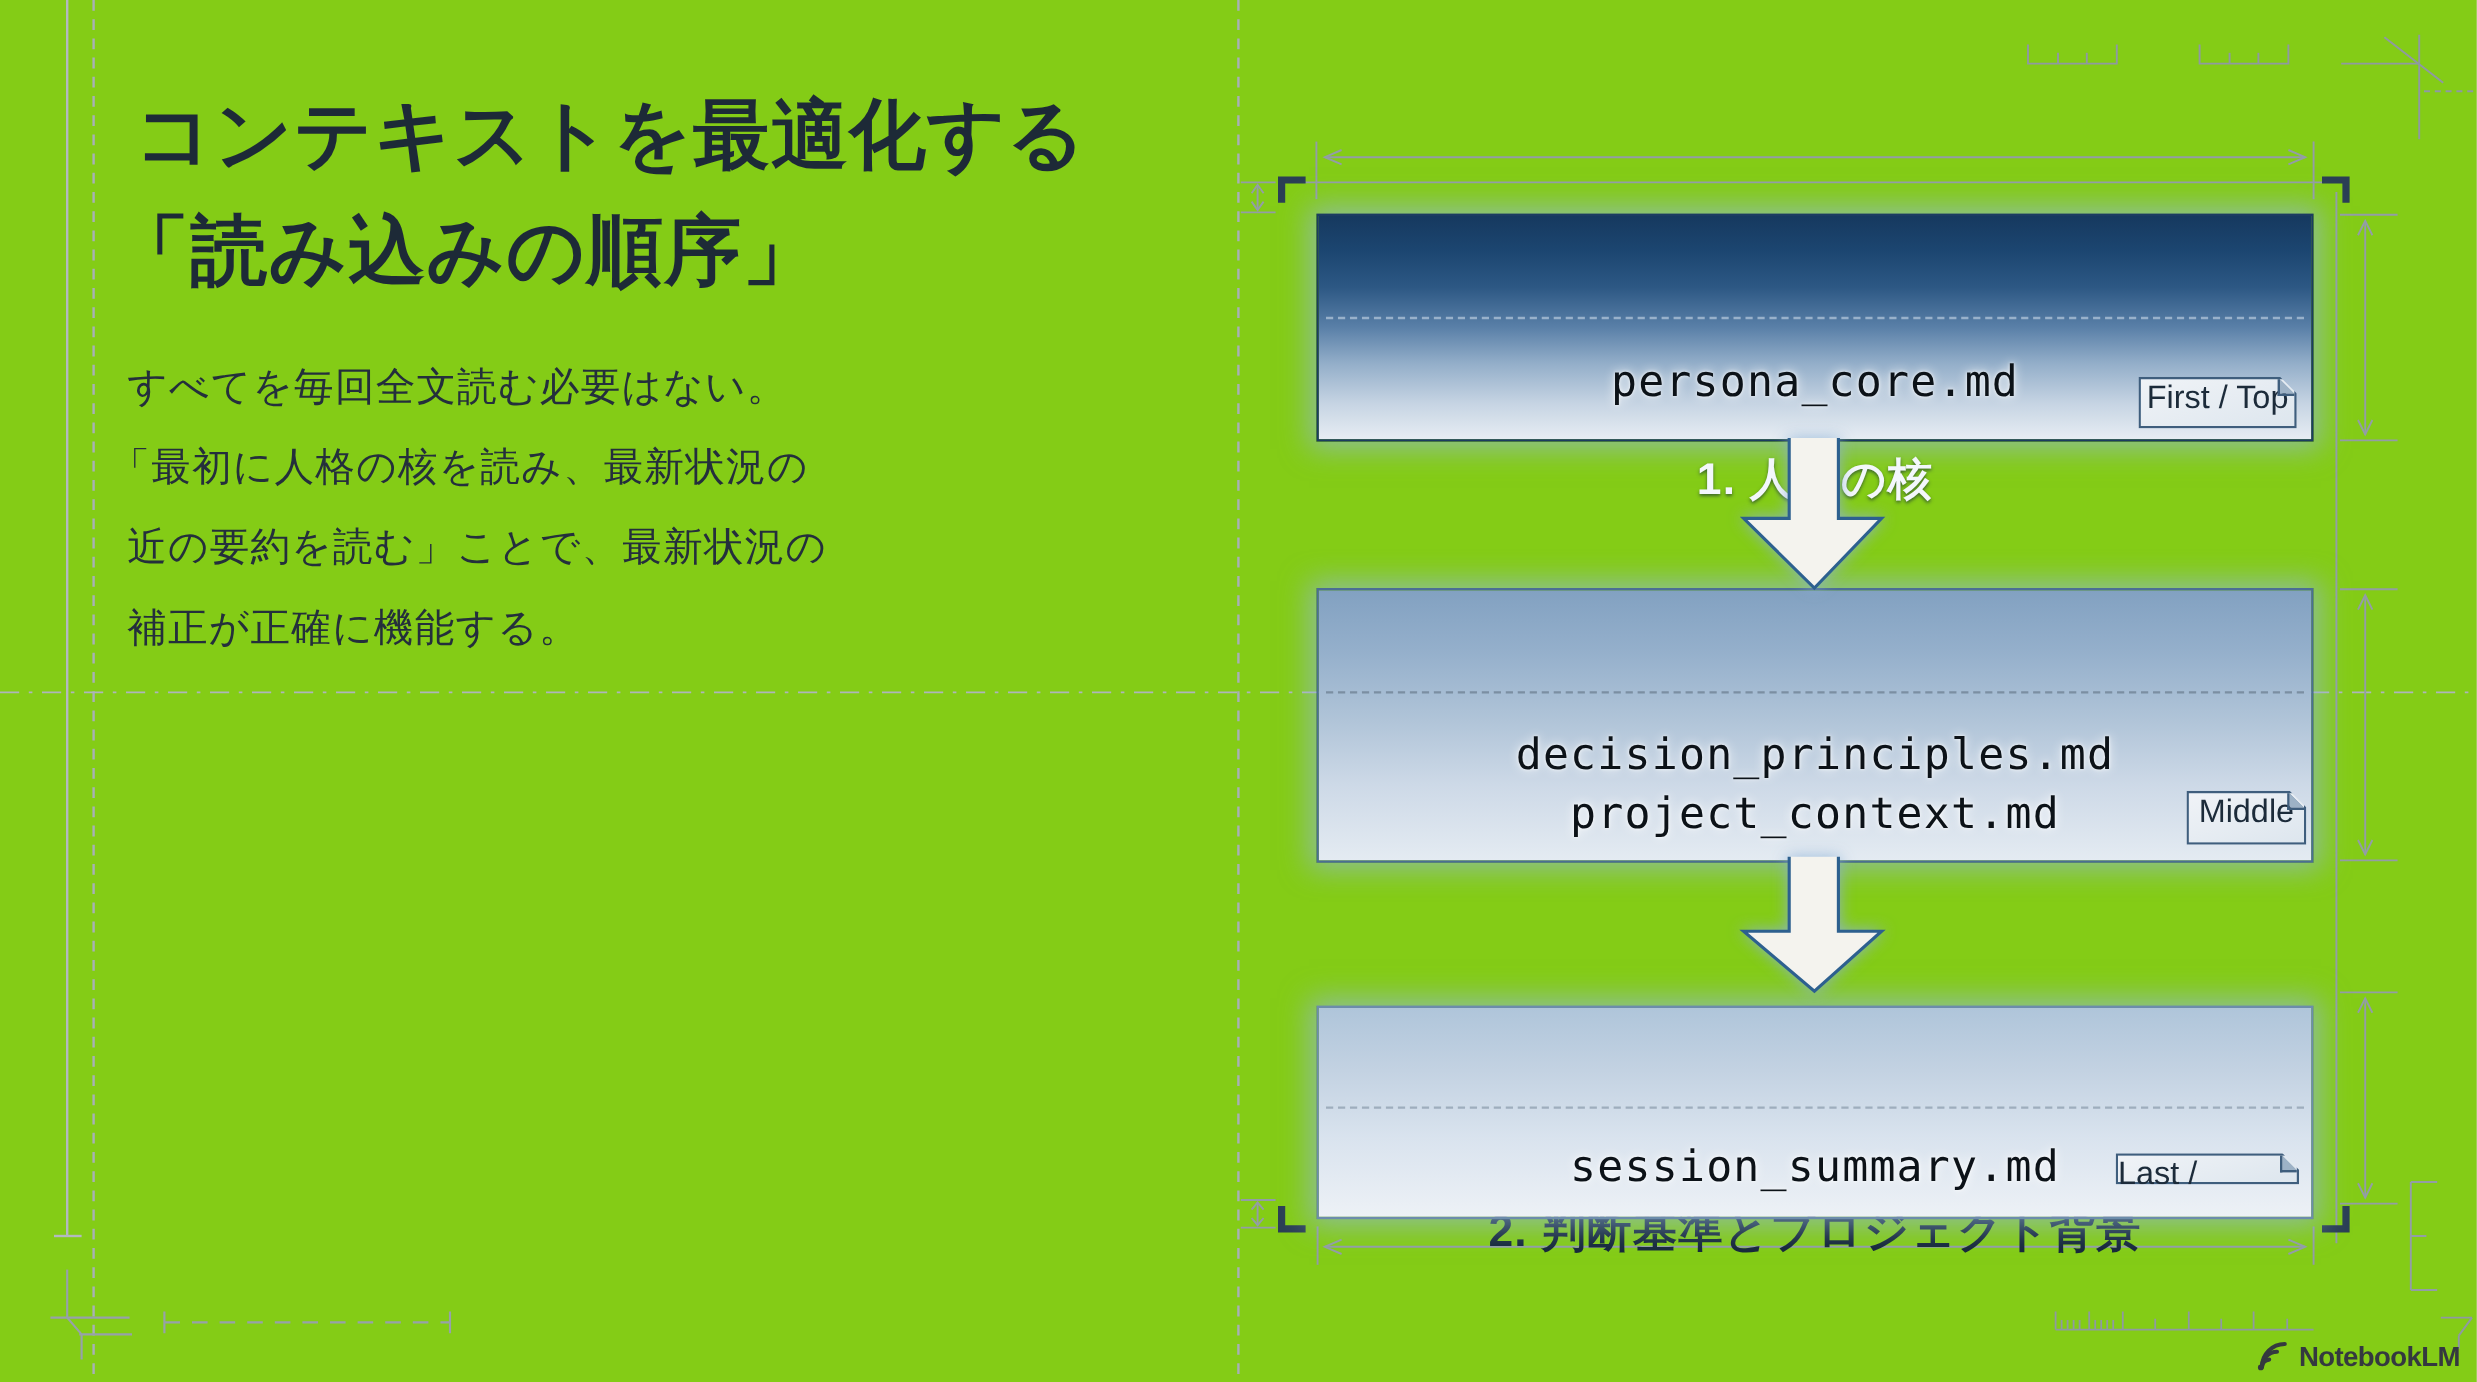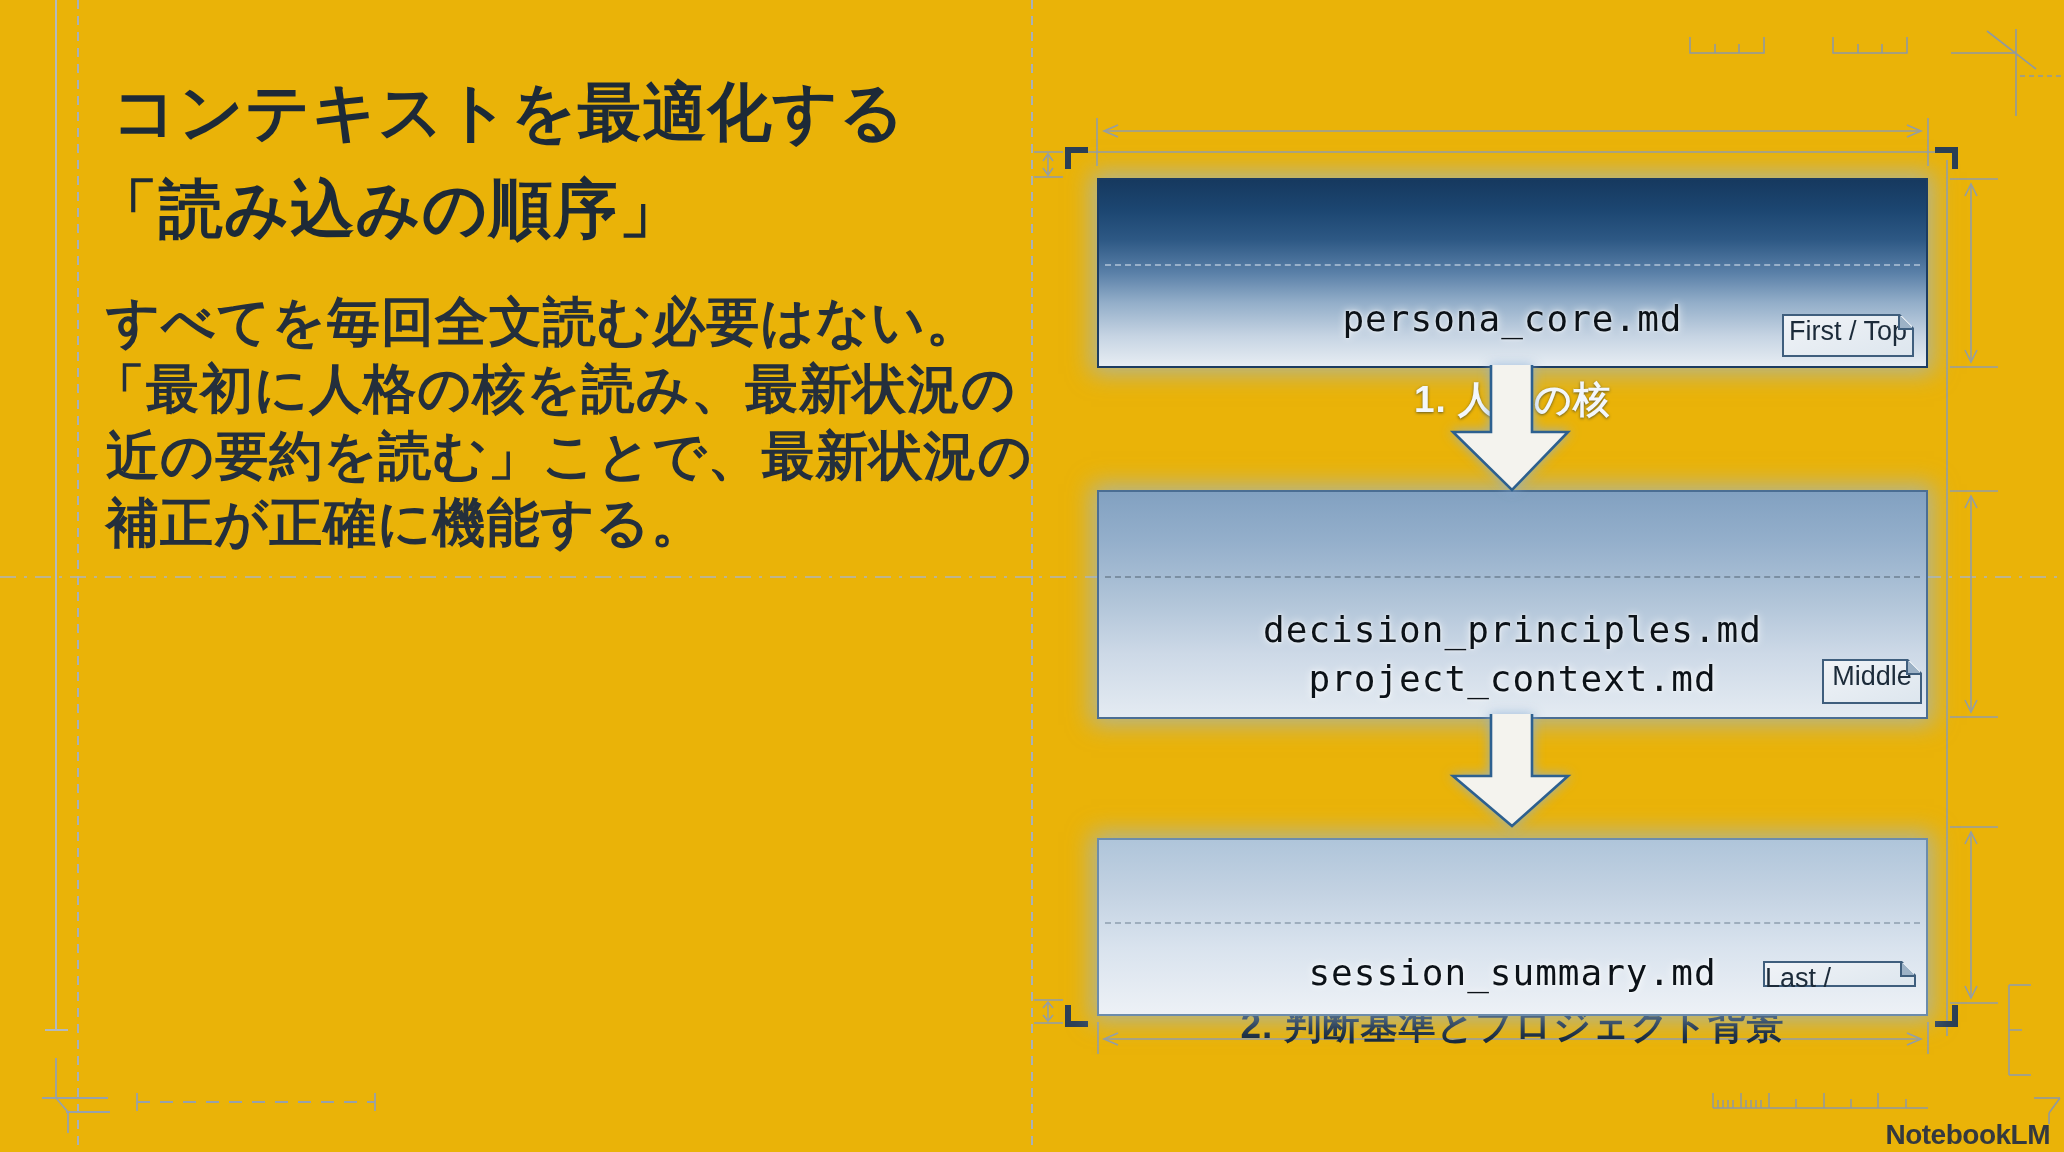--- a/index.html
+++ b/index.html
@@ -1,31 +1,31 @@
 <!DOCTYPE html>
 <html><head>
 <meta charset="utf-8">
 <style>
   html,body{margin:0;padding:0;background:#d8d7d2;}
   .stage{
     position:relative;width:2064px;height:1152px;overflow:hidden;
-    background:#eab308;
+    background:#84cc16;
     font-family:"Liberation Sans", sans-serif;
     color:#1e2b39;
   }
   
   .title{
     position:absolute;left:112px;top:64px;
     font-size:64px;font-weight:700;letter-spacing:1px;
     line-height:97px;color:#1d2a37;white-space:nowrap;
   }
   .title .line2{margin-left:-18px;}
   .body-copy{
     position:absolute;left:106px;top:288px;
-    font-size:53px;font-weight:700;letter-spacing:1px;
+    font-size:33px;font-weight:400;letter-spacing:1px;
     line-height:67px;color:#242f3c;white-space:nowrap;
   }
   .body-copy .hang{margin-left:-14px;}
   
   .dbox{
     position:absolute;left:1097px;width:831px;box-sizing:border-box;
     border:2px solid #2b4e74;
     box-shadow:0 0 22px 6px rgba(148,183,219,.65);
   }
   .dbox .hdr{
@@ -77,21 +77,21 @@
   .tag-middle{left:1822px;top:659px;width:100px;height:45px;}
   .tag-last{left:1763px;top:961px;width:153px;height:26px;}
   
   .flow-arrow{position:absolute;filter:drop-shadow(0 0 6px rgba(140,176,214,.85));}
   
   .deco{position:absolute;left:0;top:0;}
   
   .logo{
     position:absolute;right:14px;top:1112px;height:36px;
     display:flex;align-items:center;gap:7px;
-    font-size:28px;font-weight:700;color:#34393f;letter-spacing:-0.5px;flex-direction:column;
+    font-size:23px;font-weight:700;color:#34393f;letter-spacing:-0.5px;
   }
 </style>
 </head>
 <body>
 
 <div class="stage">
 
   <svg class="deco" width="2064" height="1152" viewBox="0 0 2064 1152">
 
     <g stroke="#b3b9bf" stroke-width="2" fill="none">

